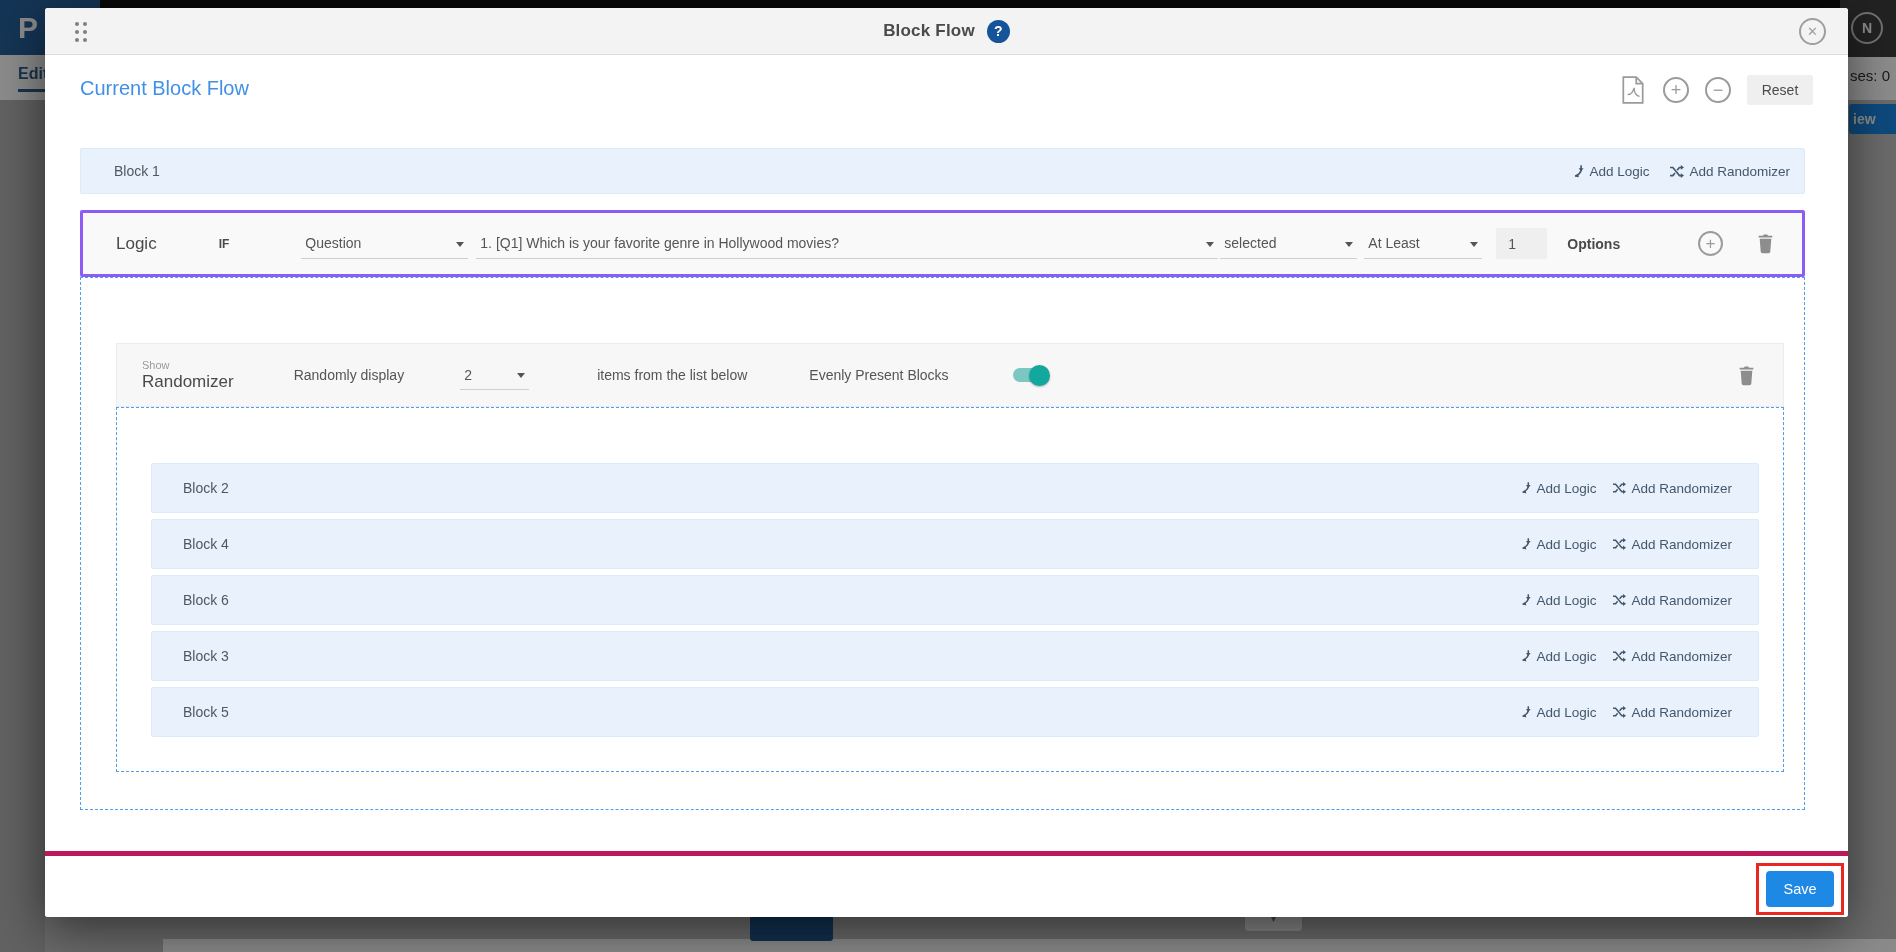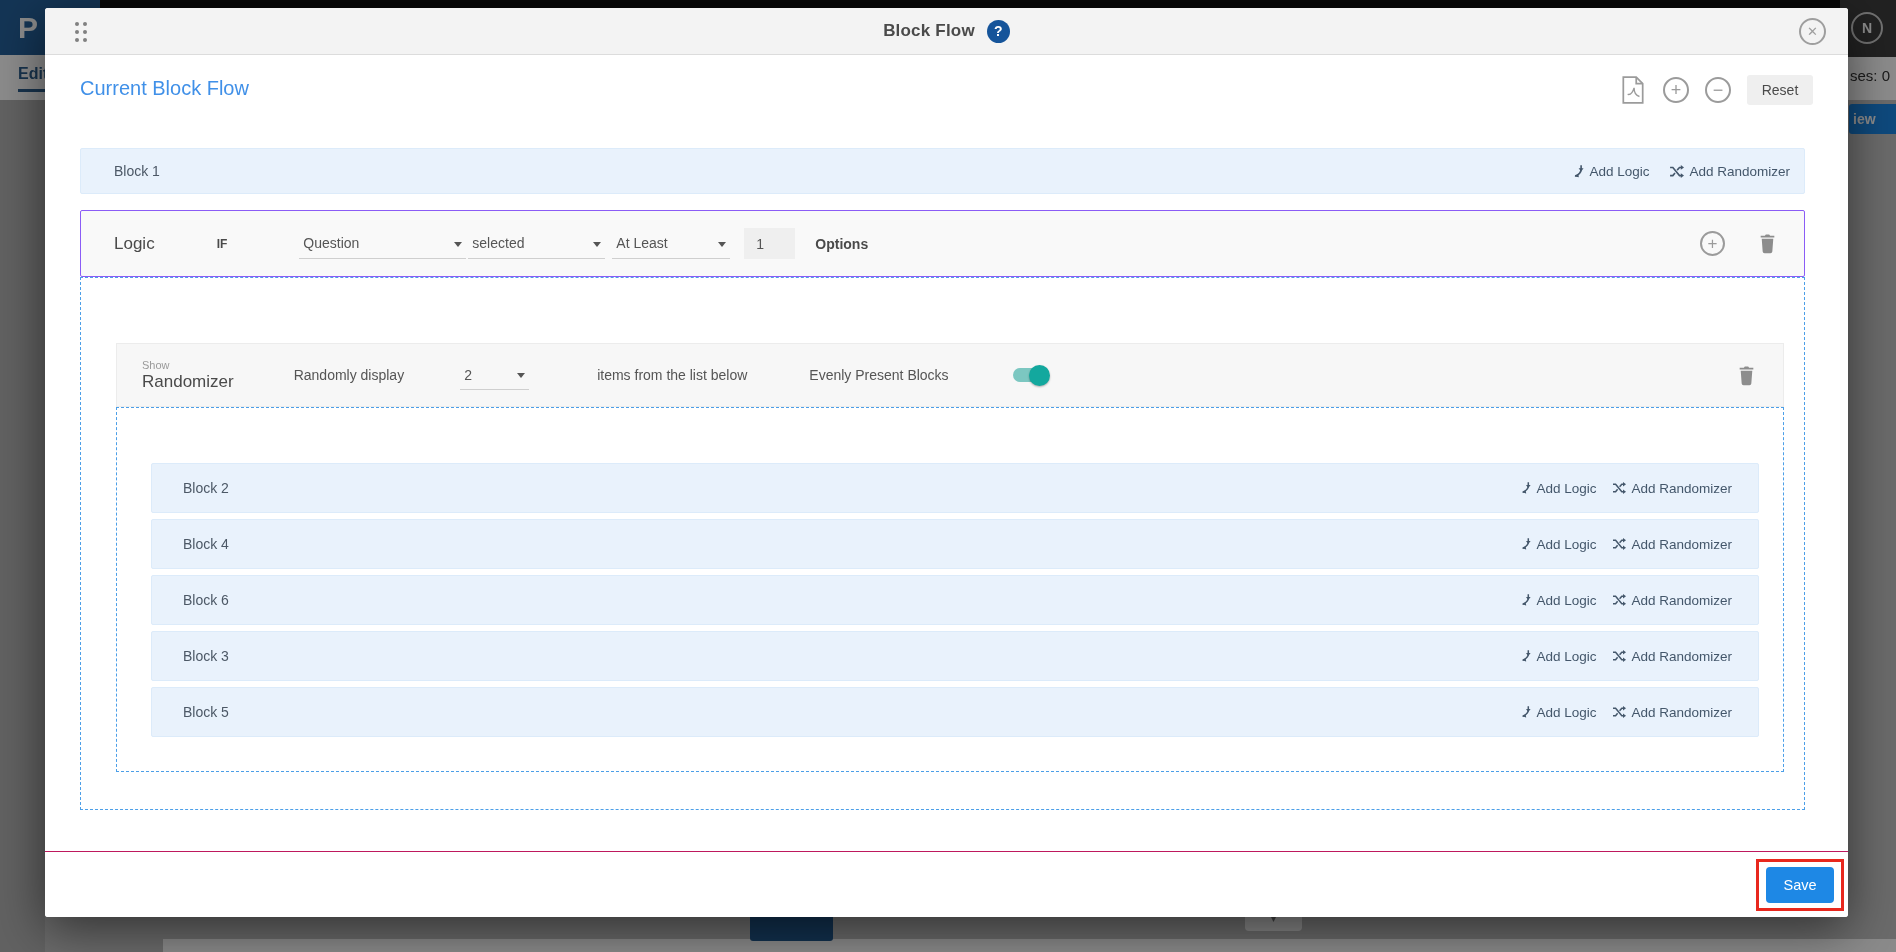--- a/index.html
+++ b/index.html
@@ -59,21 +59,21 @@
 
   .block-bar { position:absolute; left:0; right:0; background:#e9f2fc; border:1px solid #dcebfa;
     border-radius:2px; display:flex; align-items:center; }
   .block1 { top:93px; height:46px; padding:0 14px 0 33px; }
   .block-label { font-size:14px; color:#4c5866; }
   .bar-links { margin-left:auto; display:flex; align-items:flex-start; gap:20px; }
   .link { display:flex; align-items:center; gap:5px; font-size:13.5px; color:#44576b; cursor:pointer; }
   .link svg { display:block; }
 
   .logic-row { position:absolute; left:0; right:0; top:155px; height:67px; background:#f9f9f9;
-    border:1px solid #8b5cf6; border-radius:2px; display:flex; align-items:center; padding:0 18px 0 33px; }
+    border:3px solid #8b5cf6; border-radius:2px; display:flex; align-items:center; padding:0 18px 0 33px; }
   .logic-title { font-size:17px; color:#4a4a4a; }
   .if-label { font-size:12px; font-weight:bold; color:#4a4a4a; margin-left:62px; }
   .select { position:relative; border-bottom:1px solid #cfcfcf; height:30px; display:flex; align-items:center;
     font-size:14px; color:#555; cursor:pointer; padding:0 18px 0 4px; }
   .select .caret { position:absolute; right:4px; top:13px; width:0; height:0;
     border-left:4.5px solid transparent; border-right:4.5px solid transparent; border-top:5.5px solid #555; }
   .sel-type { margin-left:72px; width:167px; }
   .sel-question { margin-left:8px; width:742px; }
   .sel-condition { margin-left:2px; width:137px; }
   .sel-operator { margin-left:7px; width:118px; }
@@ -103,21 +103,21 @@
     background:#13a89e; box-shadow:0 1px 2px rgba(0,0,0,.3); }
   .rand-trash { margin-left:auto; }
 
   .inner-dashed { position:absolute; left:35px; width:1668px; top:129px; height:365px;
     border:1px dashed #4c9fe8; }
   .block-row { position:absolute; left:34px; width:1608px; height:50px; background:#e9f2fc;
     border:1px solid #dcebfa; border-radius:2px; display:flex; align-items:center; padding:0 26px 0 31px; cursor:grab; }
   .block-row .bar-links { gap:16px; }
   .row0{top:55px;} .row1{top:111px;} .row2{top:167px;} .row3{top:223px;} .row4{top:279px;}
 
-  .modal-footer { position:absolute; left:0; right:0; bottom:0; height:66px; border-top:1px solid #be185d;
+  .modal-footer { position:absolute; left:0; right:0; bottom:0; height:66px; border-top:5px solid #be185d;
     border-radius:0 0 3px 3px; background:#fff; }
   .save-annotation { position:absolute; right:4px; top:7px; border:3px solid #e8281e; padding:5px 7px; }
   .save-btn { width:68px; height:36px; background:#1e88e5; color:#fff; border:none; border-radius:4px;
     font-size:14.5px; cursor:pointer; font-family:inherit; }
 </style>
 </head>
 <body>
 
 <div class="bg bg-topstrip"></div>
 <div class="bg bg-toolbar">
@@ -192,20 +192,24 @@
         </span>
       </div>
 
       <div class="logic-row">
         <span class="logic-title">Logic</span>
         <span class="if-label">IF</span>
         <span class="select sel-type">
           <span>Question</span>
           <span class="caret"></span>
         </span>
+        <span class="select sel-question">
+          <span>1. [Q1] Which is your favorite genre in Hollywood movies?</span>
+          <span class="caret"></span>
+        </span>
         <span class="select sel-condition">
           <span>selected</span>
           <span class="caret"></span>
         </span>
         <span class="select sel-operator">
           <span>At Least</span>
           <span class="caret"></span>
         </span>
         <input class="count-input" value="1" style="">
         <span class="options-label">Options</span>

